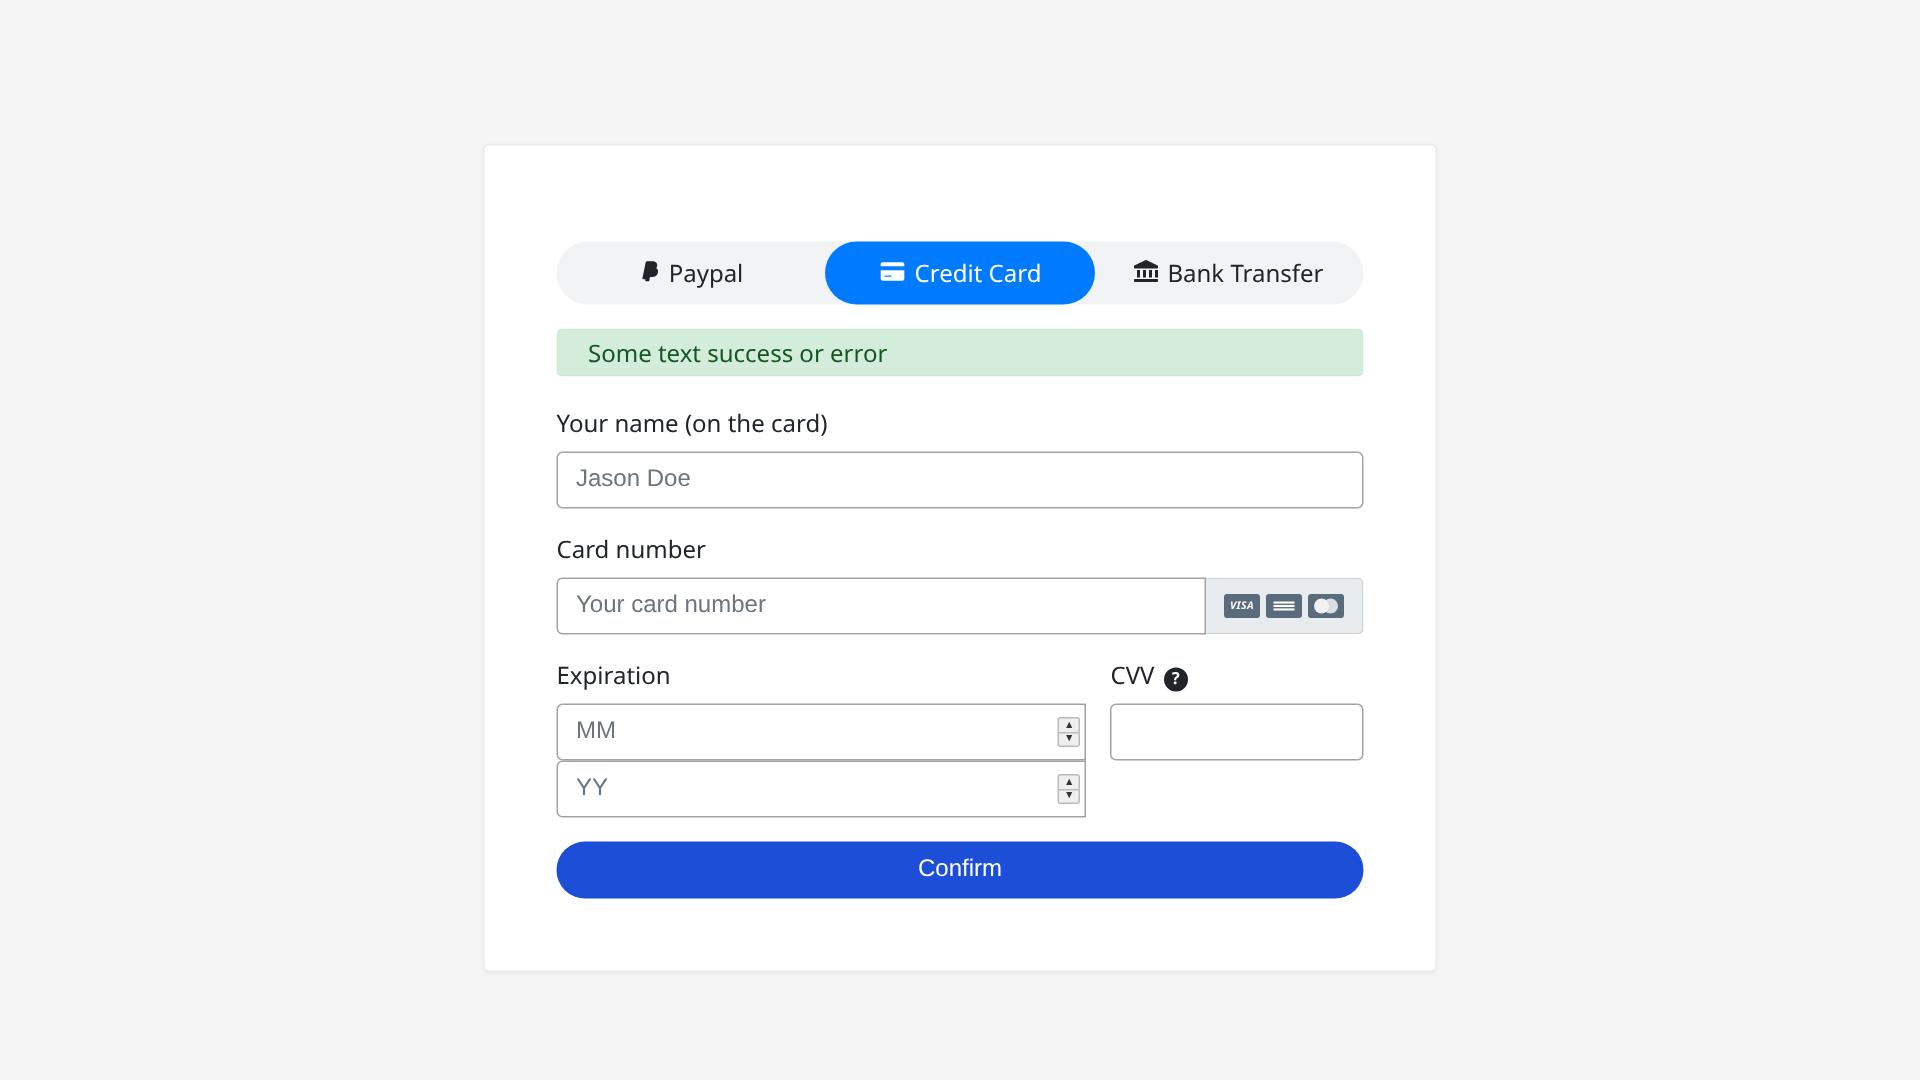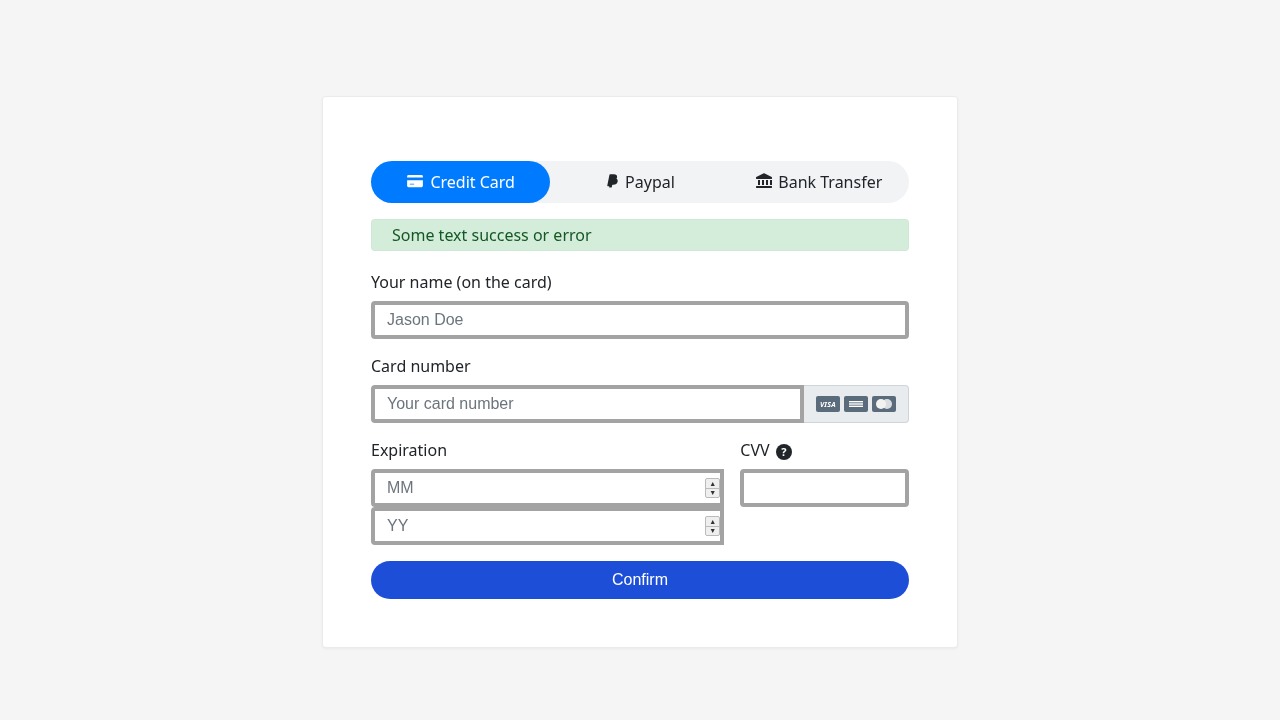--- a/index.html
+++ b/index.html
@@ -65,21 +65,21 @@
     color: #212529;
   }
   .form-control {
     display: block;
     width: 100%;
     height: 38px;
     padding: 6px 12px;
     font-size: 16px;
     color: #495057;
     background: #fff;
-    border: 4px solid #a3a3a3;
+    border: 1px solid #a3a3a3;
     border-radius: 4px;
     line-height: 1.5;
   }
   .form-control::placeholder { color: #6c757d; }
   .input-group { display: flex; width: 100%; }
   .input-group .form-control {
     flex: 1;
     border-top-right-radius: 0;
     border-bottom-right-radius: 0;
   }
@@ -172,37 +172,37 @@
   }
 </style>
 </head>
 <body>
 
 <div class="wrap">
   <div class="card">
 
     <ul class="nav-pills">
       <li>
+        <a href="#">
+          <span class="ic">
+            <svg width="14" height="16" viewBox="0 0 384 512" fill="currentColor">
+                <path d="M111 295l15-94c2-12 12-21 24-21h55c62 0 103 30 92 96-10 58-55 84-113 84h-29c-9 0-16 6-18 15l-10 63c-1 8-8 14-16 14H57c-10 0-18-9-16-19l70-343c2-12 12-20 24-20h120c64 0 110 33 99 101-3 18-9 33-18 46 31 14 44 44 37 85-12 72-67 103-138 103h-20c-9 0-16 6-18 15l-10 63c-1 8-8 14-16 14H117c-10 0-18-9-16-19l10-63z"></path>
+              </svg>
+          </span>
+          <span>Paypal</span>
+        </a>
+      </li>
+      <li>
         <a href="#" class="active">
           <span class="ic">
             <svg width="18" height="14" viewBox="0 0 576 512" fill="currentColor">
                 <path d="M528 32H48C21.5 32 0 53.5 0 80v48h576V80c0-26.5-21.5-48-48-48zM0 432c0 26.5 21.5 48 48 48h480c26.5 0 48-21.5 48-48V224H0v208zm96-80h160v32H96v-32z"></path>
               </svg>
           </span>
           <span>Credit Card</span>
-        </a>
-      </li>
-      <li>
-        <a href="#">
-          <span class="ic">
-            <svg width="14" height="16" viewBox="0 0 384 512" fill="currentColor">
-                <path d="M111 295l15-94c2-12 12-21 24-21h55c62 0 103 30 92 96-10 58-55 84-113 84h-29c-9 0-16 6-18 15l-10 63c-1 8-8 14-16 14H57c-10 0-18-9-16-19l70-343c2-12 12-20 24-20h120c64 0 110 33 99 101-3 18-9 33-18 46 31 14 44 44 37 85-12 72-67 103-138 103h-20c-9 0-16 6-18 15l-10 63c-1 8-8 14-16 14H117c-10 0-18-9-16-19l10-63z"></path>
-              </svg>
-          </span>
-          <span>Paypal</span>
         </a>
       </li>
       <li>
         <a href="#">
           <span class="ic">
             <svg width="16" height="16" viewBox="0 0 512 512" fill="currentColor">
                 <path d="M496 224H16c-8.8 0-16-7.2-16-16v-32c0-6 3.4-11.5 8.7-14.2l240-120c4.6-2.3 10-2.3 14.6 0l240 120c5.3 2.7 8.7 8.2 8.7 14.2v32c0 8.8-7.2 16-16 16zM64 256h64v160H64V256zm128 0h64v160h-64V256zm128 0h64v160h-64V256zm128 0h64v160h-64V256zM16 448h480c8.8 0 16 7.2 16 16v32c0 8.8-7.2 16-16 16H16c-8.8 0-16-7.2-16-16v-32c0-8.8 7.2-16 16-16z"></path>
               </svg>
           </span>
           <span>Bank Transfer</span>

